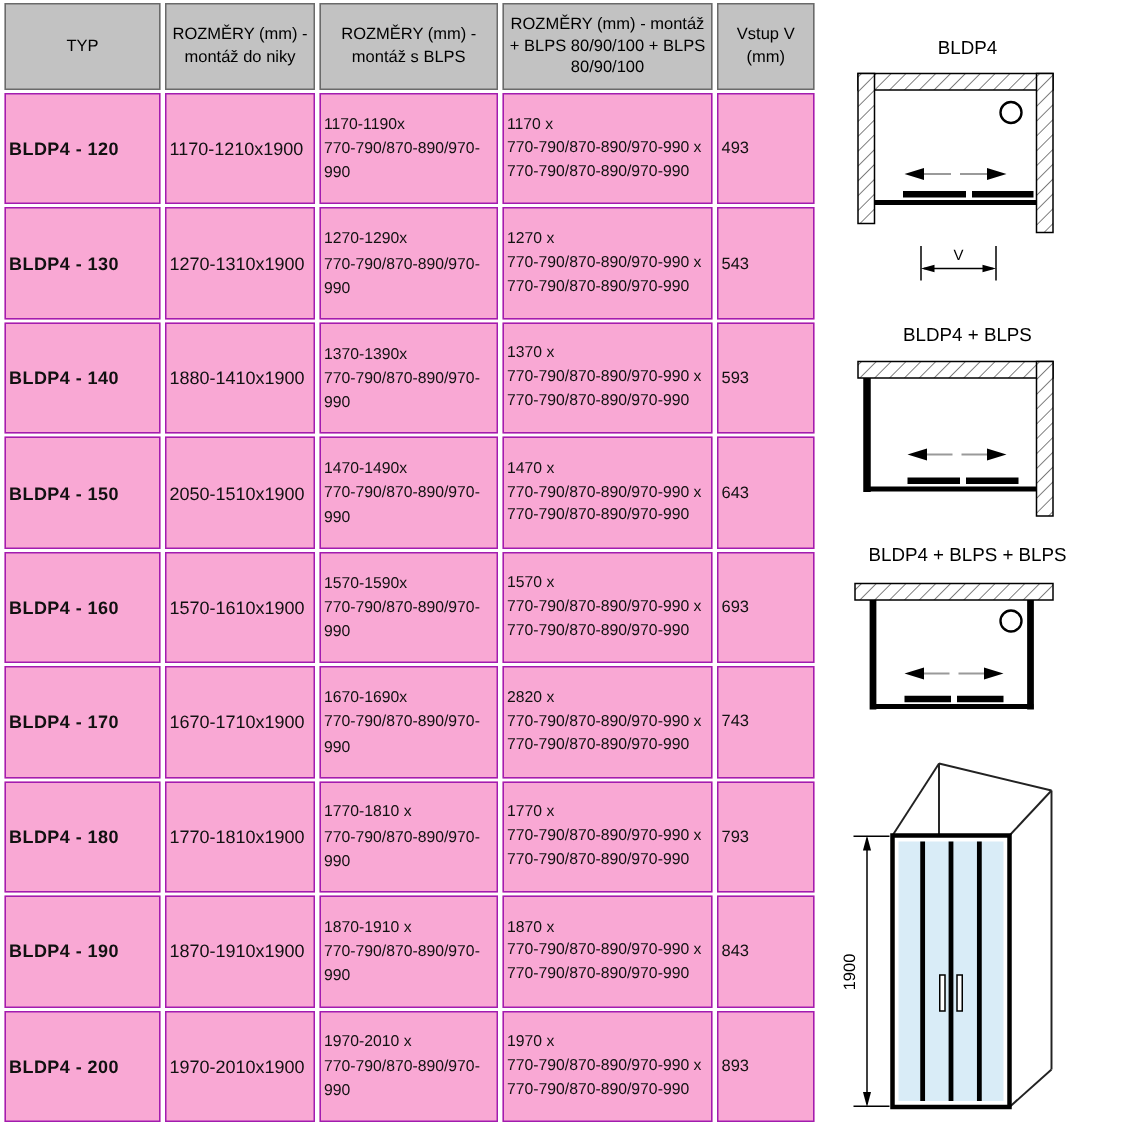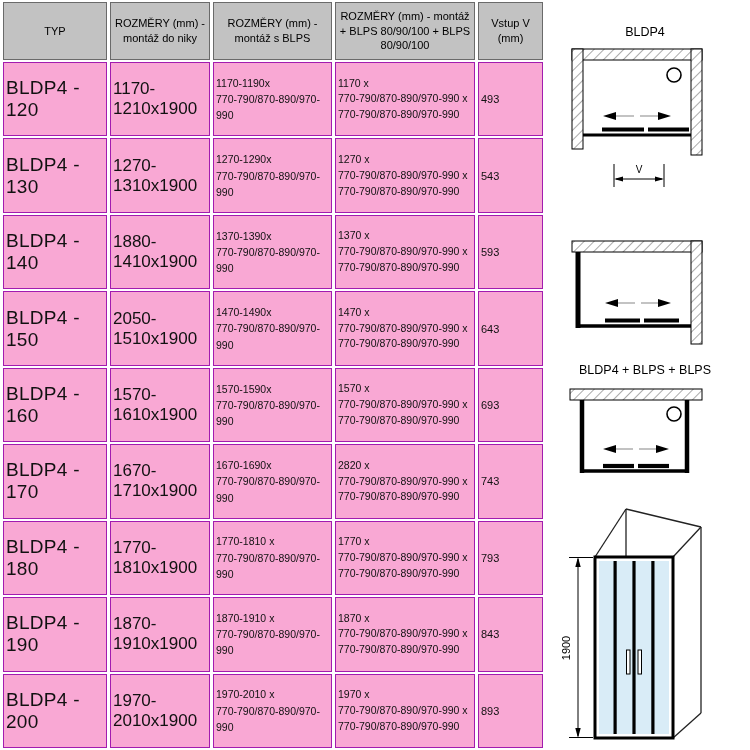--- a/index.html
+++ b/index.html
@@ -8,22 +8,22 @@
 
   
   table.spec{position:absolute;left:0;top:0;width:538px;height:750px;
     border-collapse:separate;border-spacing:3px 2px;table-layout:fixed;}
   table.spec th{background:#c2c2c2;border:1px solid #6a6a6a;font-weight:normal;
     font-size:11px;line-height:1.35;color:#000;padding:2px 3px;text-align:center;vertical-align:middle;}
   table.spec td{background:#f9a8d4;border:1px solid #a21caf;text-align:left;
     vertical-align:middle;padding:1px 2px;}
   tr.hdr{height:58px;}
   tr.data-row{height:74px;}
-  td.c-typ{font-size:19px;font-weight:normal;letter-spacing:.3px;}
-  td.c-niky{font-size:17px;margin-top:46px;}
+  td.c-typ{font-size:12px;font-weight:bold;letter-spacing:.3px;}
+  td.c-niky{font-size:12px;margin-top:46px;}
   td.c-sblps{font-size:10.5px;line-height:1.55;}
   td.c-blps2{font-size:10.5px;line-height:1.5;}
   td.c-vstup{font-size:11px;}
 
   
   .diagrams{position:absolute;left:540px;top:0;width:210px;height:660px;}
   .diag-title{position:absolute;left:0;width:210px;text-align:center;
     font-size:12.5px;color:#000;white-space:nowrap;}
   #t1{top:25px;}
   #t2{top:216px;}
@@ -223,20 +223,21 @@
       <g>
         <line x1="47" y1="118" x2="47" y2="141" stroke="#000" stroke-width="1"></line>
         <line x1="97" y1="118" x2="97" y2="141" stroke="#000" stroke-width="1"></line>
         <line x1="49" y1="133" x2="95" y2="133" stroke="#000" stroke-width="1"></line>
         <polygon points="47,133 56,130.5 56,135.5" fill="#000"></polygon>
         <polygon points="97,133 88,130.5 88,135.5" fill="#000"></polygon>
         <text x="72" y="127" font-size="10" text-anchor="middle" fill="#000" font-family="Liberation Sans, sans-serif">V</text>
       </g>
     </svg>
 
+    <div class="diag-title" id="t2">BLDP4 + BLPS</div>
 
     <svg id="svg2" class="dsvg" width="150" height="120" viewBox="0 0 150 120">
       <rect x="5" y="3" width="130" height="11" fill="url(#hatch)" stroke="#000" stroke-width="1"></rect>
       <rect x="124" y="3" width="11" height="103" fill="url(#hatch)" stroke="#000" stroke-width="1"></rect>
       <line x1="11" y1="14" x2="11" y2="90" stroke="#000" stroke-width="5"></line>
       <g>
         <line x1="50" y1="65" x2="68" y2="65" stroke="#9a9a9a" stroke-width="1.2"></line>
         <polygon points="38,65 51,61 51,69" fill="#000"></polygon>
         <line x1="74" y1="65" x2="92" y2="65" stroke="#9a9a9a" stroke-width="1.2"></line>
         <polygon points="104,65 91,61 91,69" fill="#000"></polygon>

